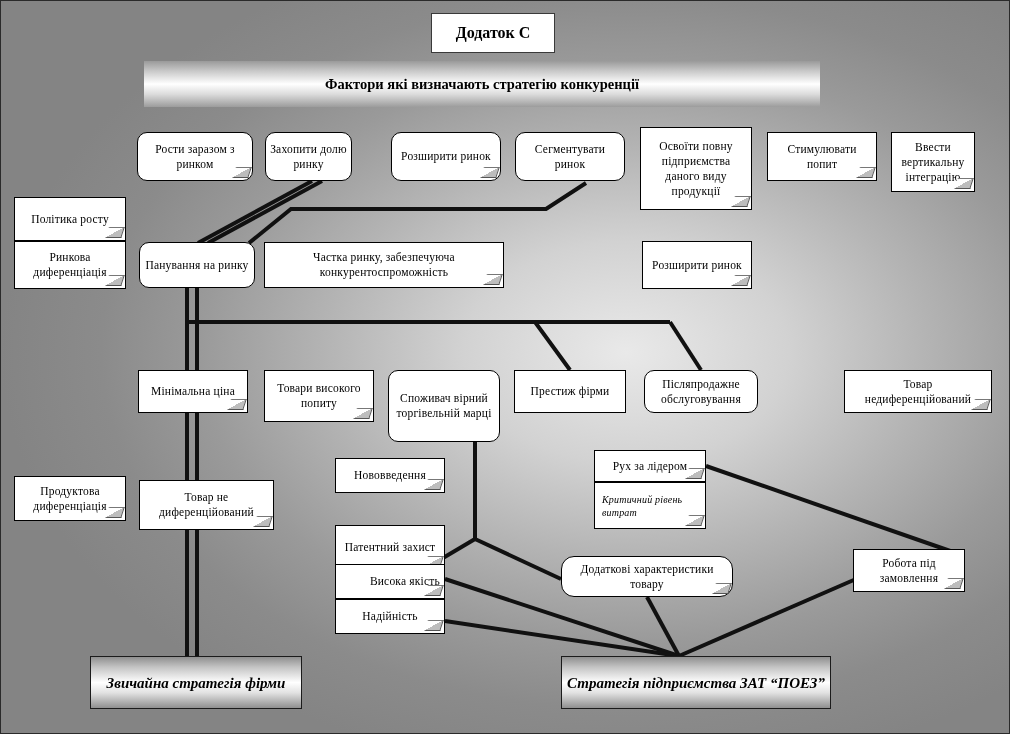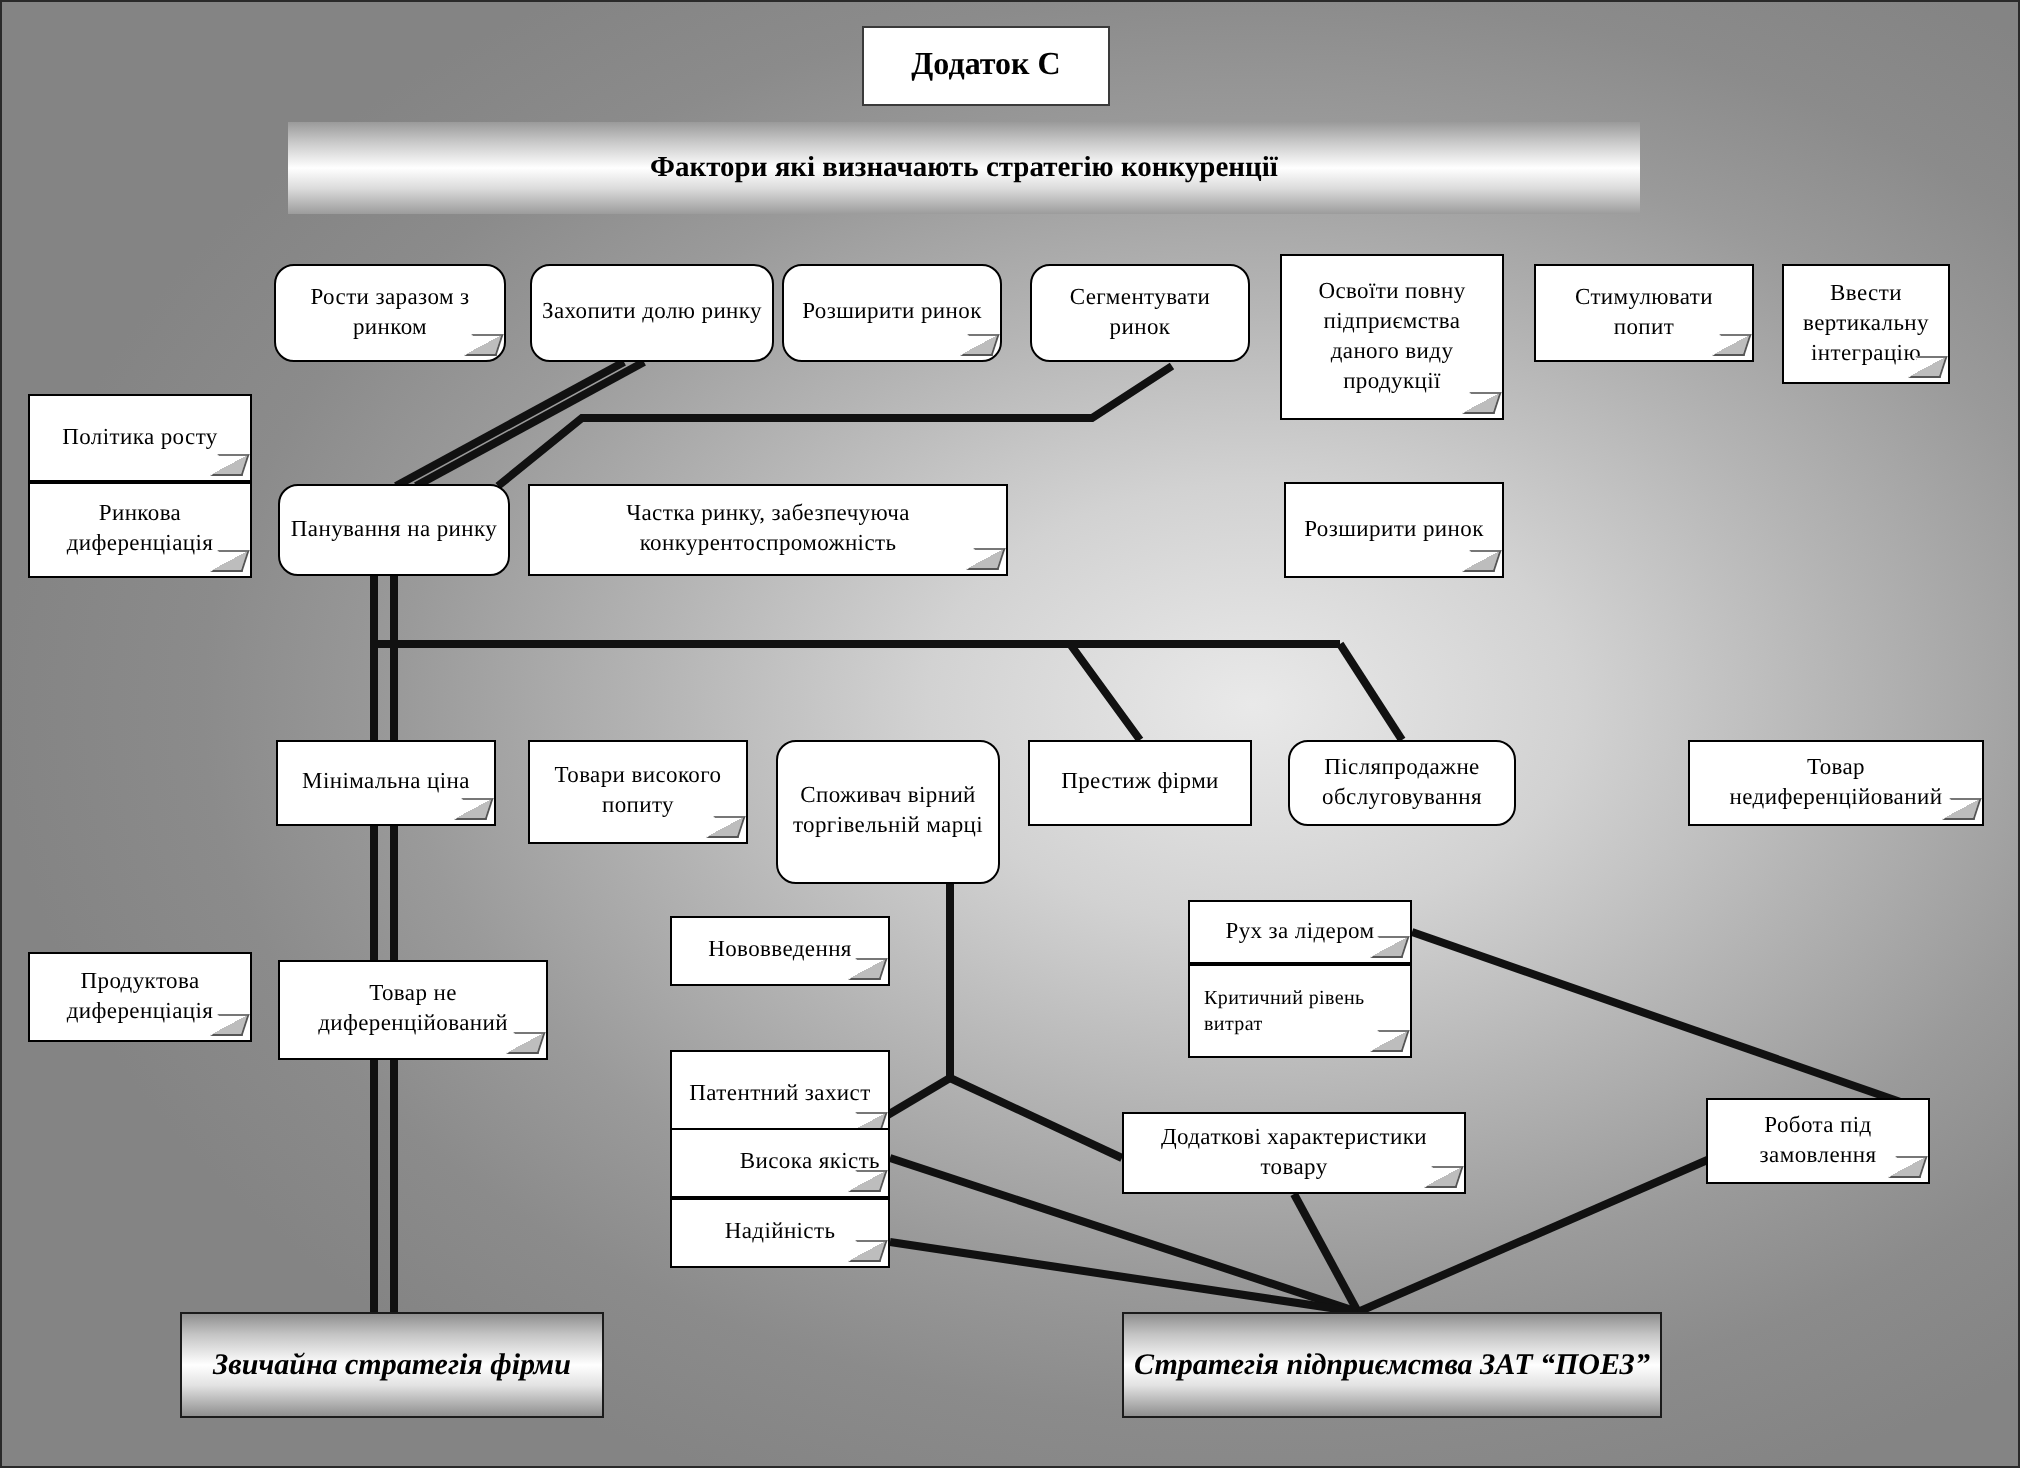--- a/index.html
+++ b/index.html
@@ -38,21 +38,21 @@
     width:14px;height:9px;
     background:linear-gradient(to bottom right,#ffffff 0 48%,#bdbdbd 48% 100%);
     border-right:1px solid #555;
     border-bottom:1px solid #555;
     border-top:1px solid #777;
     border-left:1px solid #ffffff;
     transform:skewX(-18deg);
     pointer-events:none;
   }
   .node .txt{display:block;padding:2px 4px;}
-  .node.left .txt{text-align:left;width:100%;padding-left:7px;}
+  .node.left .txt{text-align:left;width:100%;padding-left:7px;font-style:italic;}
 
   
   #appendix{
     position:absolute;left:430px;top:12px;width:122px;height:38px;
     background:#fff;border:1px solid #3a3a3a;
     display:flex;align-items:center;justify-content:center;
     font-weight:bold;font-size:16px;z-index:6;
   }
   
   #banner{
@@ -115,21 +115,21 @@
   </div>
 
   <div id="banner">
     <span>Фактори які визначають стратегію конкуренції</span>
   </div>
 
   <div class="node rounded fold" style="left:136px;top:131px;width:116px;height:49px;">
     <span class="txt">Рости заразом з ринком</span>
   </div>
 
-  <div class="node rounded" style="left:264px;top:131px;width:122px;height:49px;">
+  <div class="node rounded" style="left:264px;top:131px;width:87px;height:49px;">
     <span class="txt">Захопити долю ринку</span>
   </div>
 
   <div class="node rounded fold" style="left:390px;top:131px;width:110px;height:49px;">
     <span class="txt">Розширити ринок</span>
   </div>
 
   <div class="node rounded" style="left:514px;top:131px;width:110px;height:49px;">
     <span class="txt">Сегментувати ринок</span>
   </div>
@@ -215,21 +215,21 @@
   </div>
 
   <div class="node fold" style="left:334px;top:563px;width:110px;height:35px;justify-content:flex-end;">
     <span class="txt">Висока якість</span>
   </div>
 
   <div class="node fold" style="left:334px;top:598px;width:110px;height:35px;">
     <span class="txt">Надійність</span>
   </div>
 
-  <div class="node fold" style="left:560px;top:555px;width:172px;height:41px;">
+  <div class="node fold" style="left:560px;top:555px;width:172px;height:41px;border-radius:13px;">
     <span class="txt">Додаткові характеристики товару</span>
   </div>
 
   <div class="node fold" style="left:852px;top:548px;width:112px;height:43px;">
     <span class="txt">Робота під замовлення</span>
   </div>
 
   <div class="strategy" style="left:89px;top:655px;width:212px;height:53px;">
     <span>Звичайна стратегія фірми</span>
   </div>

